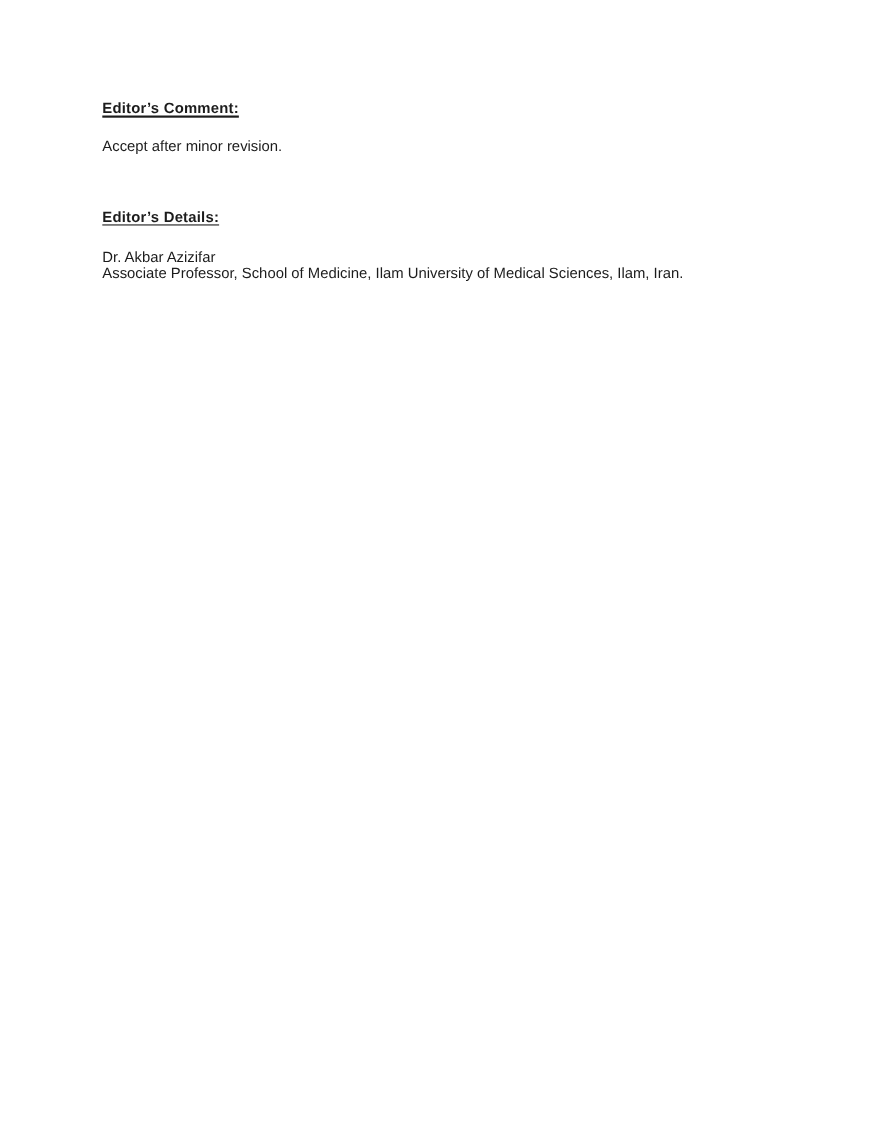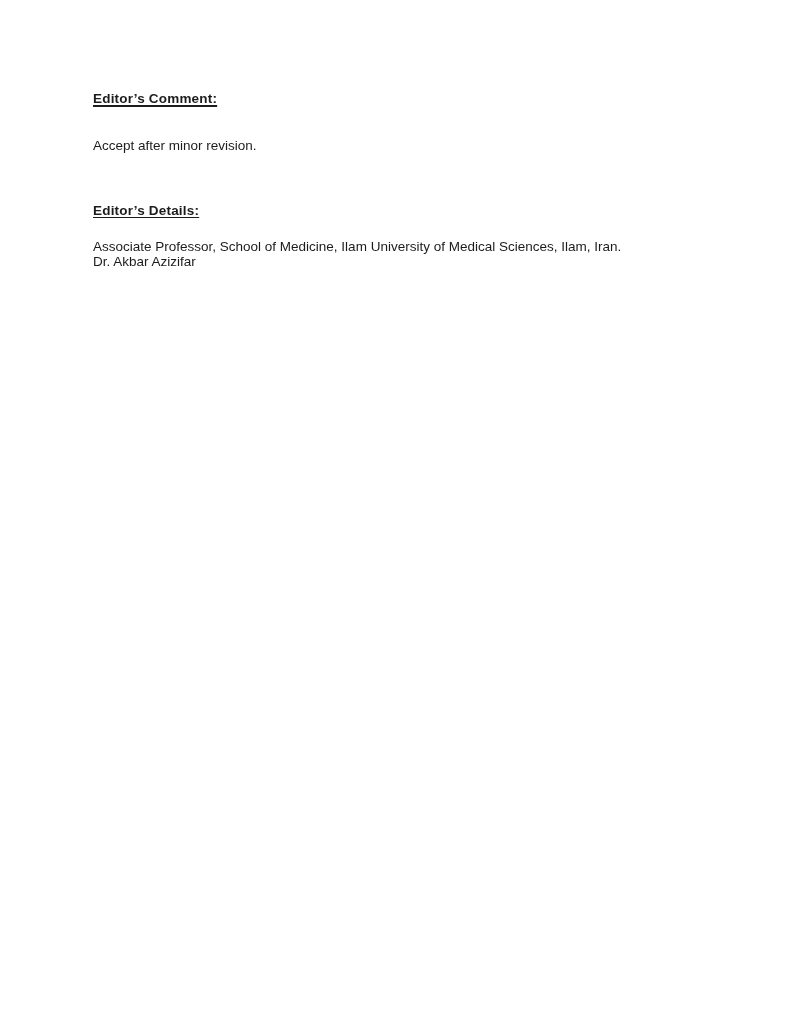--- a/index.html
+++ b/index.html
@@ -33,21 +33,21 @@
     text-underline-offset: 2px;
     letter-spacing: 0.2px;
   }
   .body-line {
     margin: 0;
     font-size: 13.5px;
     line-height: 16px;
     font-weight: normal;
   }
   .comment-body {
-    margin-top: 31px;
+    margin-top: 18px;
   }
   .details-heading {
     margin-top: 49px;
     text-decoration: underline;
   }
   .details-body {
     margin-top: 20px;
   }
   .details-body .body-line {
     line-height: 15px;
@@ -59,18 +59,18 @@
 <div class="page">
   <div class="doc-content">
 
     <h2 class="section-heading">Editor’s Comment:</h2>
 
     <p class="body-line comment-body">Accept after minor revision.</p>
 
     <h2 class="section-heading details-heading">Editor’s Details:</h2>
 
     <div class="details-body">
+      <p class="body-line">Dr. Akbar Azizifar</p>
       <p class="body-line">Associate Professor, School of Medicine, Ilam University of Medical Sciences, Ilam, Iran.</p>
-      <p class="body-line">Dr. Akbar Azizifar</p>
     </div>
 
   </div>
 </div>
 
 </body></html>

